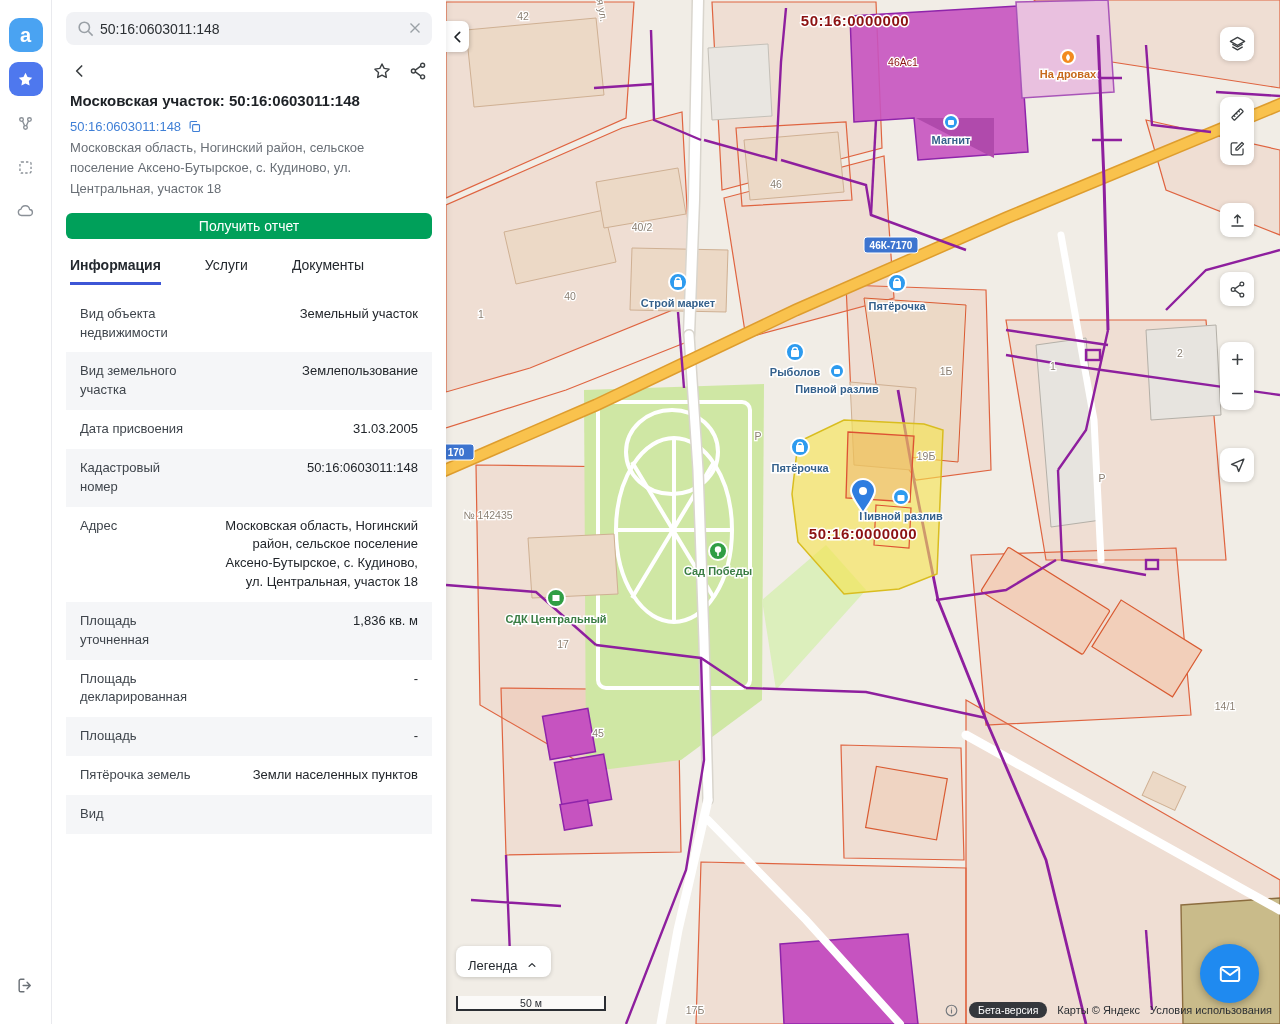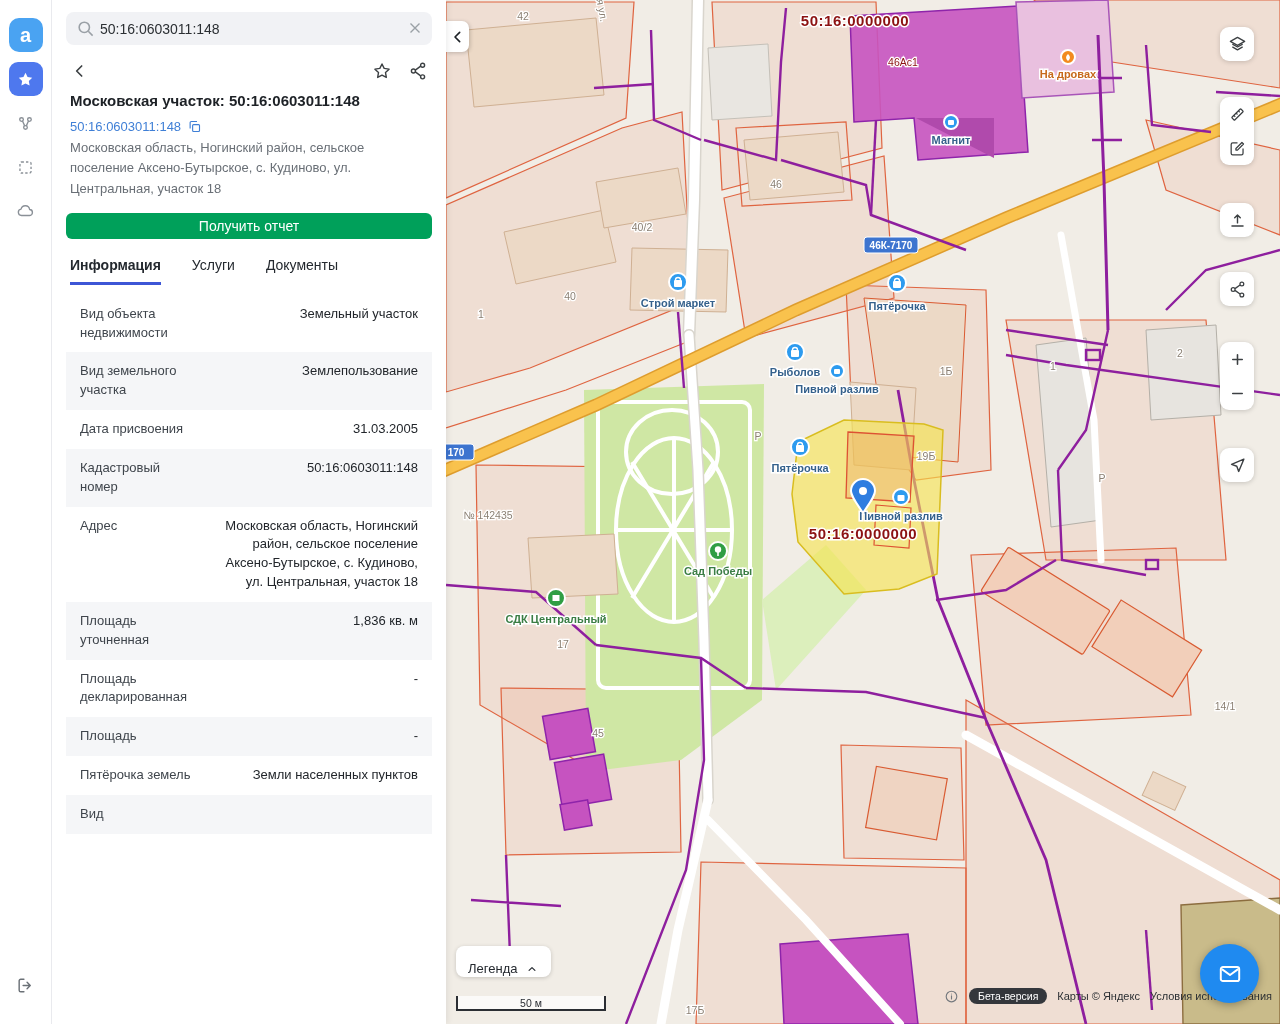--- a/index.html
+++ b/index.html
@@ -23,21 +23,21 @@
   .search-wrap .clr { position:absolute; right:8px; top:7px; color:#9aa0a6; background:none; border:none; cursor:pointer; }
   .actions { display:flex; align-items:center; padding:10px 18px 2px; color:#3c4043; }
   .actions .right { margin-left:auto; display:flex; gap:16px; }
   .icon-btn { background:none; border:none; color:#3c4043; cursor:pointer; display:flex; }
   .icon-btn svg { width:20px; height:20px; }
   .title { padding:8px 18px 0; font-size:15px; font-weight:bold; color:#1d2126; line-height:1.35; }
   .cad-link { padding:8px 18px 2px; display:flex; align-items:center; gap:6px; font-size:13px; color:#3f7fd6; }
   .cad-link svg { width:15px; height:15px; }
   .address { padding:2px 18px 10px; font-size:13px; color:#696f76; line-height:1.55; }
   .report-btn { margin:4px 14px 12px; height:26px; background:#00a05a; border:none; border-radius:6px; color:#fff; font-size:14px; cursor:pointer; }
-  .tabs { display:flex; gap:31px; padding:0 18px; }
+  .tabs { display:flex; gap:44px; padding:0 18px; }
   .tab { padding:6px 0 9px; font-size:14px; color:#24292f; border-bottom:3px solid transparent; cursor:pointer; }
   .tab.active { font-weight:bold; border-bottom-color:#3d56d6; }
   .info-table { margin:10px 14px 16px; overflow:hidden; flex:1; }
   .row { display:flex; padding:10px 14px; font-size:13px; line-height:1.45; }
   .row:nth-child(even) { background:#f5f6f8; }
   .row .lbl { width:130px; flex:none; color:#3f454c; padding-right:10px; }
   .row .val { flex:1; color:#22262b;text-align:right; }
 
   
   .map { flex:1; position:relative; background:#f1ede6; overflow:hidden; }
@@ -45,23 +45,23 @@
   svg text { font-family:"Liberation Sans",sans-serif; }
   .hn { font-size:10.5px; fill:#8a7f72; stroke:#fff; stroke-width:2.5px; paint-order:stroke; text-anchor:middle; }
   .hn-red { fill:#8c1212; }
   .poi-label { font-size:11px; font-weight:bold; stroke:#fff; stroke-width:3px; paint-order:stroke; text-anchor:middle; }
   .quarter { font-size:15px; font-weight:bold; fill:#8c1212; stroke:#fff; stroke-width:3px; paint-order:stroke; text-anchor:middle; letter-spacing:.5px; }
   .collapse-btn { position:absolute; left:0; top:21px; width:23px; height:31px; background:#fff; border:none; border-radius:0 7px 7px 0; box-shadow:1px 1px 4px rgba(0,0,0,.2); cursor:pointer; color:#1d2126; display:flex; align-items:center; justify-content:center; z-index:4; }
   .ctrl-col { position:absolute; right:26px; top:0; width:34px; z-index:4; }
   .ctrl-card { position:absolute; left:0; width:34px; background:#fff; border-radius:9px; box-shadow:0 1px 5px rgba(0,0,0,.18); overflow:hidden; }
   .ctrl-card button { width:34px; height:34px; border:none; background:none; color:#3c4043; display:flex; align-items:center; justify-content:center; cursor:pointer; }
   .ctrl-card button svg { width:19px; height:19px; }
-  .legend-btn { position:absolute; left:10px; bottom:47px; height:31px; background:#fff; border:none; border-radius:8px; box-shadow:0 1px 4px rgba(0,0,0,.18); padding:1px 12px; font-size:13px; color:#24292f; display:flex; align-items:flex-end; gap:8px; cursor:pointer; z-index:4; }
+  .legend-btn { position:absolute; left:10px; bottom:47px; height:31px; background:#fff; border:none; border-radius:8px; box-shadow:0 1px 4px rgba(0,0,0,.18); padding:12px 12px; font-size:13px; color:#24292f; display:flex; align-items:flex-start; gap:8px; cursor:pointer; z-index:4; }
   .scale { position:absolute; left:10px; bottom:13px; width:150px; height:15px; background:rgba(255,255,255,.72); border:2px solid #2b2e33; border-top:none; display:flex; align-items:center; justify-content:center; font-size:10.5px; color:#2b2e33; z-index:4; }
-  .attrib { position:absolute; right:8px; bottom:20px; display:flex; align-items:center; gap:10px; font-size:11px; color:#2b2f33; z-index:4; }
+  .attrib { position:absolute; right:8px; bottom:6px; display:flex; align-items:center; gap:10px; font-size:11px; color:#2b2f33; z-index:4; }
   .attrib .info { color:#75797e; display:flex; }
   .beta { background:#34373c; color:#fff; font-size:10.5px; padding:2px 9px; border-radius:9px; }
   .attrib a { color:#2b2f33; text-decoration:none; cursor:pointer; }
   .fab { position:absolute; right:21px; bottom:21px; width:59px; height:59px; border-radius:50%; background:#1f8af0; border:none; box-shadow:0 2px 8px rgba(0,0,0,.3); display:flex; align-items:center; justify-content:center; cursor:pointer; z-index:4; }
 </style>
 </head>
 <body>
 
 <nav class="rail">
   <div class="logo">

